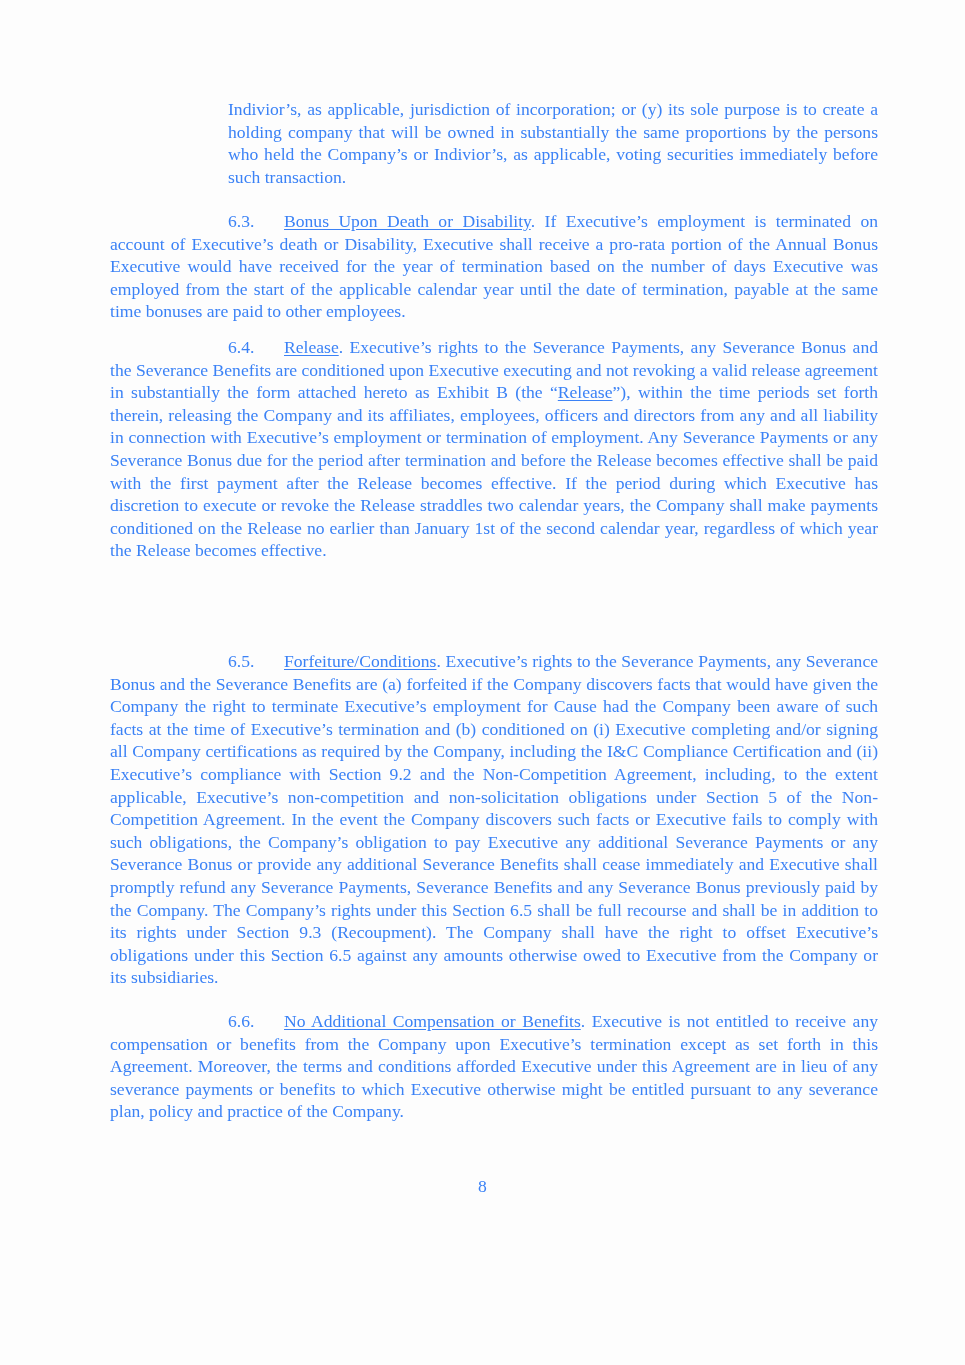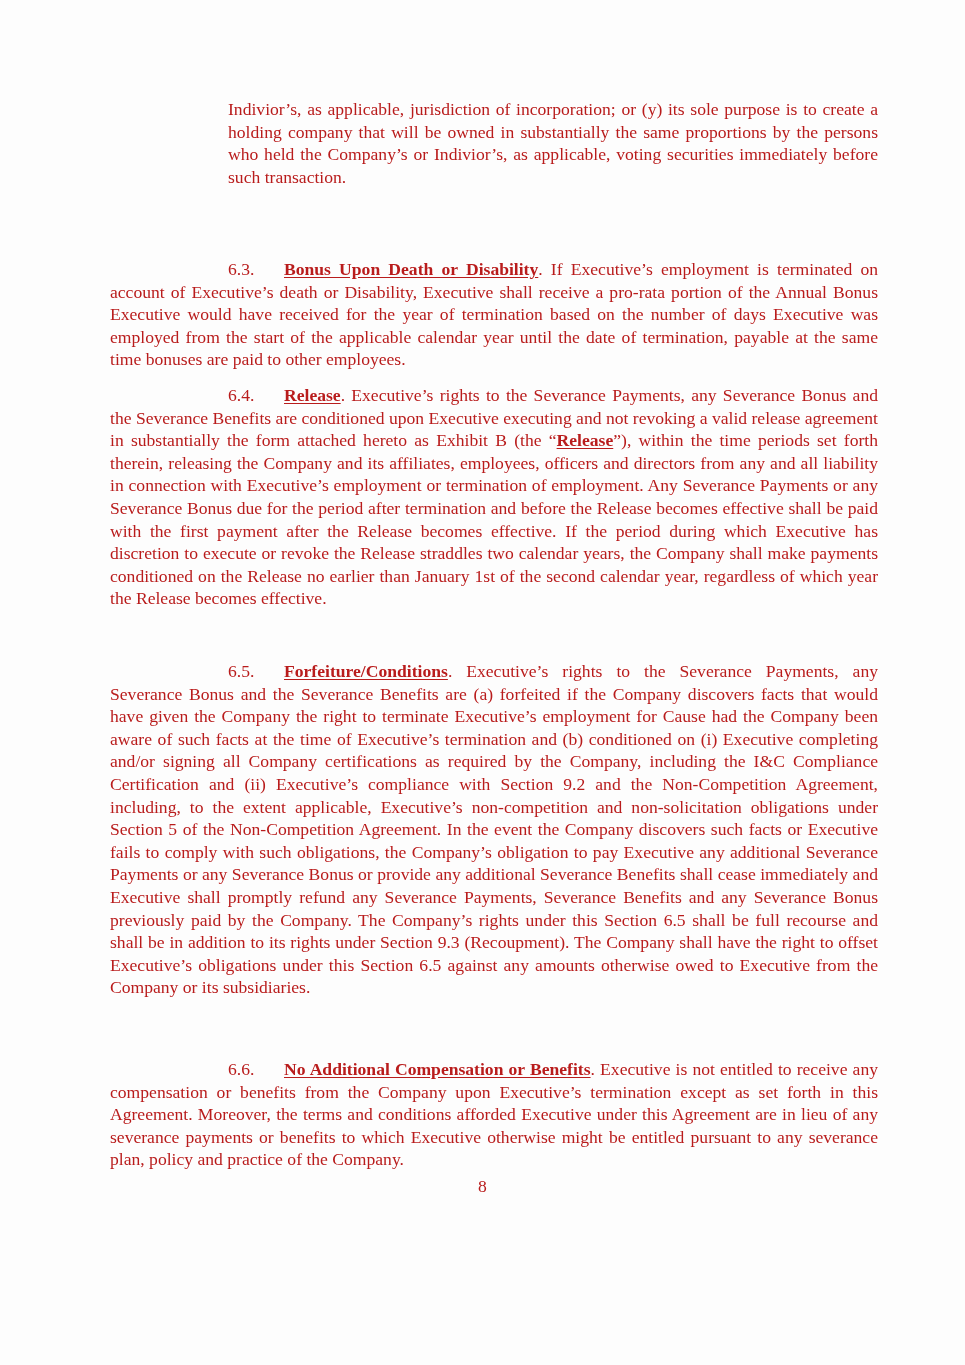--- a/index.html
+++ b/index.html
@@ -1,35 +1,35 @@
 <!DOCTYPE html>
 <html><head>
 <meta charset="utf-8">
 <style>
   html, body { margin: 0; padding: 0; background: #ffffff; }
   body { width: 965px; height: 1365px; position: relative; overflow: hidden; }
   .page {
     position: absolute; left: 0; top: 0; width: 965px; height: 1365px;
     background: #fdfdfd;
     font-family: "Liberation Serif", serif;
-    color: #b91c1c;
+    color: #3b82f6;
     font-size: 17.6px;
     line-height: 22.6px;
   }
   .para {
     position: absolute;
     left: 110px;
     width: 768px;
     text-align: justify;
     margin: 0;
   }
   .para.indented-block { left: 228px; width: 650px; }
-  .para .num { display: inline-block; width: 56px; margin-top: 48px; }
+  .para .num { display: inline-block; width: 56px; }
   .para .first-indent { display: inline-block; width: 118px; }
-  .heading { text-decoration: underline; text-underline-offset: 2px; font-weight: bold; }
+  .heading { text-decoration: underline; text-underline-offset: 2px; }
   .page-number {
     position: absolute; left: 0; width: 965px; top: 1175px;
     text-align: center; font-size: 17.6px;
   }
 </style>
 </head>
 <body>
 
 <div class="page">
 
@@ -38,21 +38,21 @@
   </p>
 
   <p class="para" style="top:210px;">
     <span class="first-indent"></span><span class="num">6.3.</span><span class="heading">Bonus Upon Death or Disability</span><span>. If Executive’s employment is terminated on account of Executive’s death or Disability, Executive shall receive a pro-rata portion of the Annual Bonus Executive would have received for the year of termination based on the number of days Executive was employed from the start of the applicable calendar year until the date of termination, payable at the same time bonuses are paid to other employees.</span>
   </p>
 
   <p class="para" style="top:336px;">
     <span class="first-indent"></span><span class="num">6.4.</span><span class="heading">Release</span><span>. Executive’s rights to the Severance Payments, any Severance Bonus and the Severance Benefits are conditioned upon Executive executing and not revoking a valid release agreement in substantially the form attached hereto as Exhibit B (the “</span><span class="heading">Release</span><span>”), within the time periods set forth therein, releasing the Company and its affiliates, employees, officers and directors from any and all liability in connection with Executive’s employment or termination of employment. Any Severance Payments or any Severance Bonus due for the period after termination and before the Release becomes effective shall be paid with the first payment after the Release becomes effective. If the period during which Executive has discretion to execute or revoke the Release straddles two calendar years, the Company shall make payments conditioned on the Release no earlier than January 1st of the second calendar year, regardless of which year the Release becomes effective.</span>
   </p>
 
-  <p class="para" style="top:612px;">
+  <p class="para" style="top:650px;">
     <span class="first-indent"></span><span class="num">6.5.</span><span class="heading">Forfeiture/Conditions</span><span>. Executive’s rights to the Severance Payments, any Severance Bonus and the Severance Benefits are (a) forfeited if the Company discovers facts that would have given the Company the right to terminate Executive’s employment for Cause had the Company been aware of such facts at the time of Executive’s termination and (b) conditioned on (i) Executive completing and/or signing all Company certifications as required by the Company, including the I&amp;C Compliance Certification and (ii) Executive’s compliance with Section 9.2 and the Non-Competition Agreement, including, to the extent applicable, Executive’s non-competition and non-solicitation obligations under Section 5 of the Non-Competition Agreement. In the event the Company discovers such facts or Executive fails to comply with such obligations, the Company’s obligation to pay Executive any additional Severance Payments or any Severance Bonus or provide any additional Severance Benefits shall cease immediately and Executive shall promptly refund any Severance Payments, Severance Benefits and any Severance Bonus previously paid by the Company. The Company’s rights under this Section 6.5 shall be full recourse and shall be in addition to its rights under Section 9.3 (Recoupment). The Company shall have the right to offset Executive’s obligations under this Section 6.5 against any amounts otherwise owed to Executive from the Company or its subsidiaries.</span>
   </p>
 
   <p class="para" style="top:1010px;">
     <span class="first-indent"></span><span class="num">6.6.</span><span class="heading">No Additional Compensation or Benefits</span><span>. Executive is not entitled to receive any compensation or benefits from the Company upon Executive’s termination except as set forth in this Agreement. Moreover, the terms and conditions afforded Executive under this Agreement are in lieu of any severance payments or benefits to which Executive otherwise might be entitled pursuant to any severance plan, policy and practice of the Company.</span>
   </p>
 
   <div class="page-number">8</div>
 </div>
 

